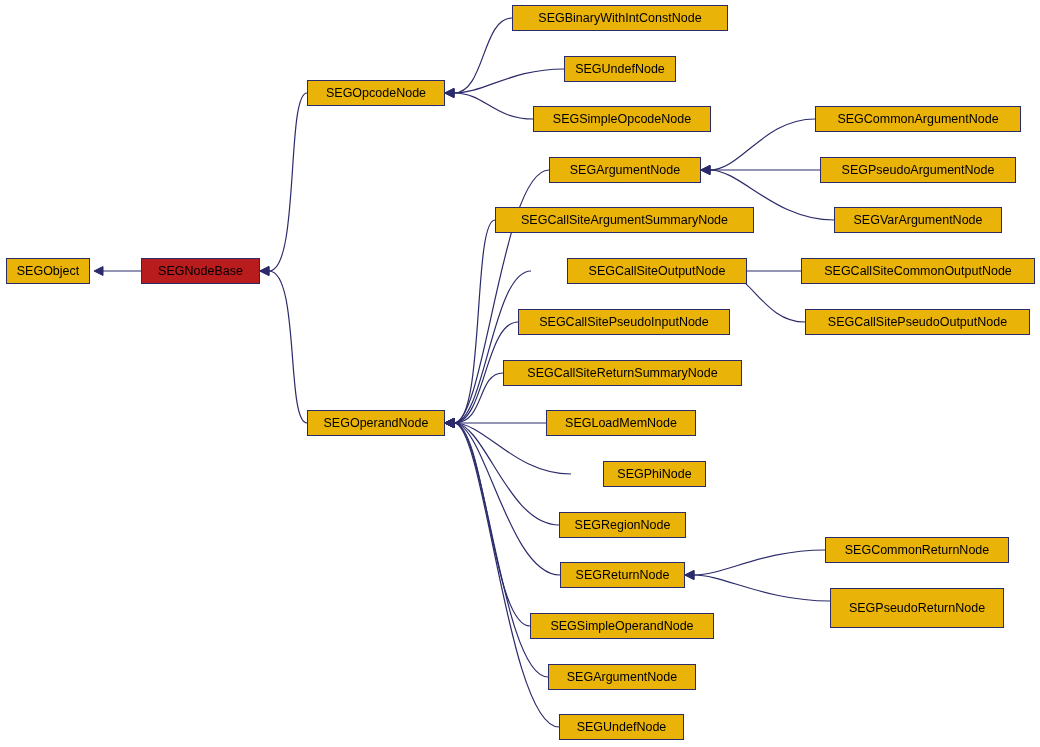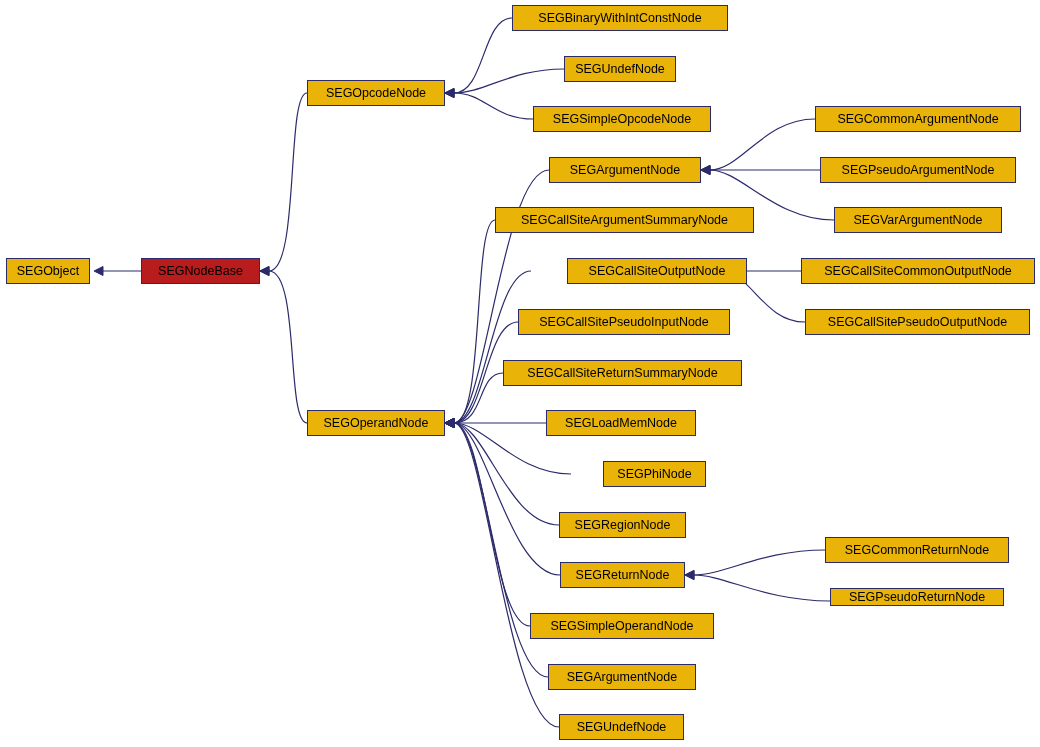--- a/index.html
+++ b/index.html
@@ -206,21 +206,21 @@
       </div>
       <div class="node" style="left: 559px; top: 512px; width: 127px; height: 26px;">
         <span>SEGRegionNode</span>
       </div>
       <div class="node" style="left: 560px; top: 562px; width: 125px; height: 26px;">
         <span>SEGReturnNode</span>
       </div>
       <div class="node" style="left: 825px; top: 537px; width: 184px; height: 26px;">
         <span>SEGCommonReturnNode</span>
       </div>
-      <div class="node" style="left: 830px; top: 588px; width: 174px; height: 18px; text-align: right;">
+      <div class="node" style="left: 830px; top: 588px; width: 174px; height: 40px; text-align: right;">
         <span>SEGPseudoReturnNode</span>
       </div>
       <div class="node" style="left: 530px; top: 613px; width: 184px; height: 26px;">
         <span>SEGSimpleOperandNode</span>
       </div>
       <div class="node" style="left: 548px; top: 664px; width: 148px; height: 26px;">
         <span>SEGArgumentNode</span>
       </div>
       <div class="node" style="left: 559px; top: 714px; width: 125px; height: 26px;">
         <span>SEGUndefNode</span>

